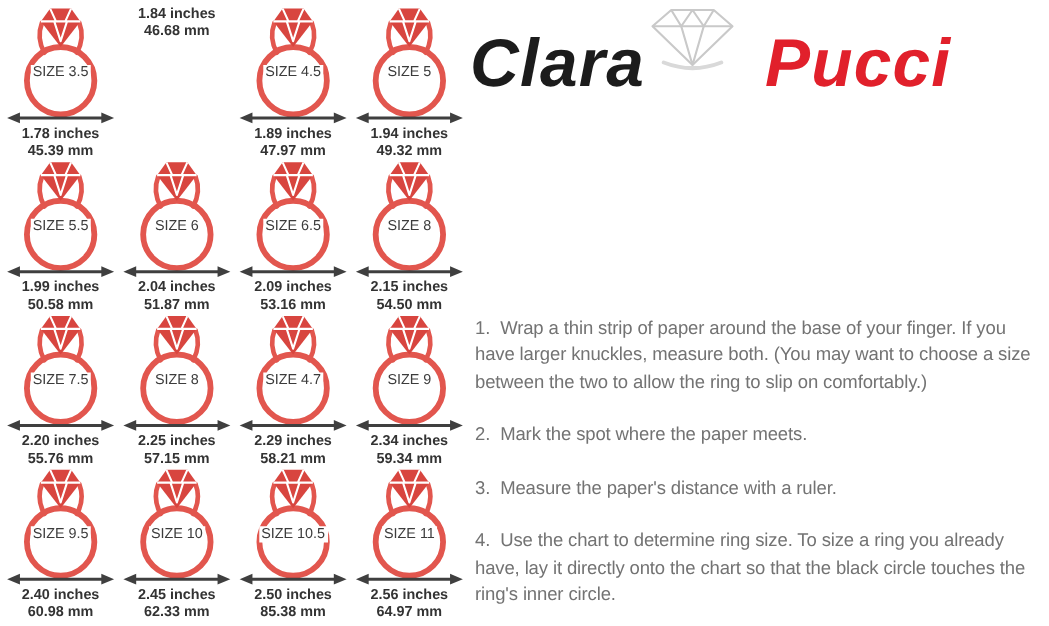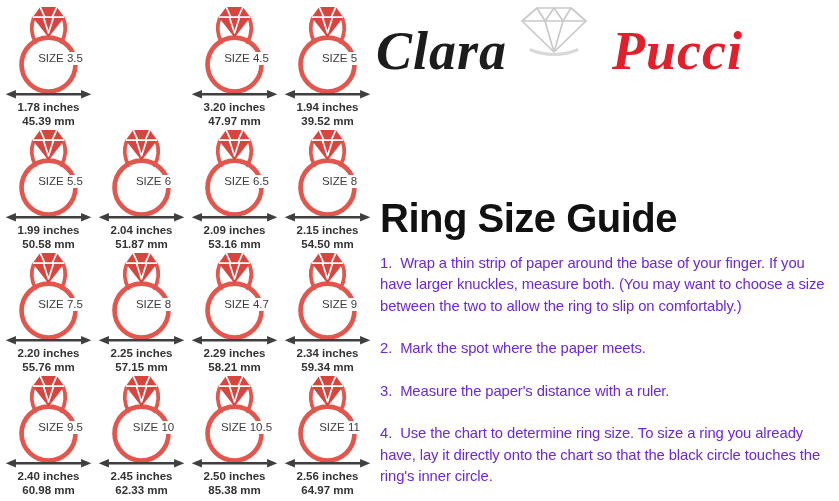--- a/index.html
+++ b/index.html
@@ -18,44 +18,44 @@
   .ring-svg { display: block; width: 93px; height: 96px; }
   .band { fill: none; stroke: var(--band, #e2564e); stroke-width: 5; }
   .prong { fill: none; stroke: var(--band, #e2564e); stroke-width: 4; stroke-linecap: round; }
   .gem { fill: var(--gem, #d8453f); }
   .facets { fill: none; stroke: #ffffff; stroke-width: 1.8; stroke-linejoin: round; }
   .arrow-line { stroke: var(--arrow, #3f3f3f); stroke-width: 2.6; }
   .arrow-head { fill: var(--arrow, #3f3f3f); }
   .size-label {
     position: absolute; top: 48px; left: 50%; transform: translateX(-50%);
     background: #ffffff; padding: 0 2px; font-size: 11.5px; color: #3c3c3c;
-    white-space: nowrap; line-height: 1.1; margin-left: 12px;
+    white-space: nowrap; line-height: 1.1;
   }
   .measure { font-size: 11.5px; color: #333333; line-height: 1.2; margin-top: 1px; }
   .measure span { display: block; font-weight: bold; }
 
   
   .logo { position: absolute; left: 374px; top: 4px; width: 440px; height: 95px; }
   .brand-word {
-    position: absolute; top: 16px; font-family: Liberation Serif, serif;
+    position: absolute; top: 16px; font-family: Liberation Sans, sans-serif;
     font-style: italic; font-weight: bold; font-size: 54px; letter-spacing: 1px;
   }
   .brand-first { left: 2px; color: var(--brand1, #1c1c1c); }
   .brand-second { left: 238px; color: var(--brand2, #e1202b); }
   .logo-diamond { position: absolute; left: 128px; top: 0; width: 104px; height: 54px; }
   .logo-diamond path { fill: none; stroke: var(--ldia, #c9c9c9); stroke-width: 1.7; stroke-linejoin: round; }
   .logo-diamond .swoosh { stroke: #d9d9d9; stroke-width: 3.2; stroke-linecap: round; }
 
   
   .guide-title {
     position: absolute; left: 380px; top: 196px;
     font-size: 40px; font-weight: bold; color: #111111; letter-spacing: -0.5px;
   }
   .steps { position: absolute; left: 380px; top: 253px; width: 456px; }
-  .step { font-size: 14.8px; color: #6d28d9; line-height: 1.45; margin-bottom: 21px; letter-spacing: -0.1px; }
+  .step { font-size: 14.8px; color: #737373; line-height: 1.45; margin-bottom: 21px; letter-spacing: -0.1px; }
   .step .num { margin-right: 8px; }
 </style>
 </head>
 <body>
 
 <div class="page">
 
   <div class="size-grid" id="size-grid">
   <div class="cell">
     <div class="ring-wrap">
@@ -73,40 +73,44 @@
       </svg>
       <span class="size-label">SIZE 3.5</span>
     </div>
     <div class="measure">
       <span class="inches">1.78 inches</span>
       <span class="mm">45.39 mm</span>
     </div>
   </div>
 
   <div class="cell">
+    <div class="measure">
+      <span class="inches">1.84 inches</span>
+      <span class="mm">46.68 mm</span>
+    </div>
   </div>
 
   <div class="cell">
     <div class="ring-wrap">
       <svg class="ring-svg" viewBox="0 0 100 103" aria-hidden="true">
         <path class="prong" d="M34,15 Q29,28 36,41"></path>
         <path class="prong" d="M66,15 Q71,28 64,41"></path>
         <circle class="band" cx="50" cy="65" r="29"></circle>
         <path class="gem" d="M33,14 L41,3 L59,3 L67,14 L50,36 Z"></path>
         <path class="facets" d="M33,14 L67,14 M41,3 L46,14 M59,3 L54,14 M44.5,14 L50,31 L55.5,14"></path>
         <g>
           <line class="arrow-line" x1="10" y1="97" x2="90" y2="97"></line>
           <polygon class="arrow-head" points="4,97 15,92.4 15,101.6"></polygon>
           <polygon class="arrow-head" points="96,97 85,92.4 85,101.6"></polygon>
         </g>
       </svg>
       <span class="size-label">SIZE 4.5</span>
     </div>
     <div class="measure">
-      <span class="inches">3.20 inches</span>
+      <span class="inches">1.89 inches</span>
       <span class="mm">47.97 mm</span>
     </div>
   </div>
 
   <div class="cell">
     <div class="ring-wrap">
       <svg class="ring-svg" viewBox="0 0 100 103" aria-hidden="true">
         <path class="prong" d="M34,15 Q29,28 36,41"></path>
         <path class="prong" d="M66,15 Q71,28 64,41"></path>
         <circle class="band" cx="50" cy="65" r="29"></circle>
@@ -115,21 +119,21 @@
         <g>
           <line class="arrow-line" x1="10" y1="97" x2="90" y2="97"></line>
           <polygon class="arrow-head" points="4,97 15,92.4 15,101.6"></polygon>
           <polygon class="arrow-head" points="96,97 85,92.4 85,101.6"></polygon>
         </g>
       </svg>
       <span class="size-label">SIZE 5</span>
     </div>
     <div class="measure">
       <span class="inches">1.94 inches</span>
-      <span class="mm">39.52 mm</span>
+      <span class="mm">49.32 mm</span>
     </div>
   </div>
 
   <div class="cell">
     <div class="ring-wrap">
       <svg class="ring-svg" viewBox="0 0 100 103" aria-hidden="true">
         <path class="prong" d="M34,15 Q29,28 36,41"></path>
         <path class="prong" d="M66,15 Q71,28 64,41"></path>
         <circle class="band" cx="50" cy="65" r="29"></circle>
         <path class="gem" d="M33,14 L41,3 L59,3 L67,14 L50,36 Z"></path>
@@ -396,21 +400,20 @@
       <path class="swoosh" d="M27,46 Q50,55 73,46"></path>
       <path d="M18,17 L33,4 L67,4 L82,17 L50,48 Z"></path>
       <path d="M18,17 L82,17"></path>
       <path d="M33,4 L41,17 L50,4 L59,17 L67,4"></path>
       <path d="M41,17 L50,48 M59,17 L50,48"></path>
     </svg>
     <span class="brand-word brand-first">Clara</span>
     <span class="brand-word brand-second">Pucci</span>
   </div>
 
-  <h1 class="guide-title">Ring Size Guide</h1>
 
   <div class="steps">
     <p class="step">
       <span class="num">1.</span><span class="txt">Wrap a thin strip of paper around the base of your finger. If you have larger knuckles, measure both. (You may want to choose a size between the two to allow the ring to slip on comfortably.)</span>
     </p>
     <p class="step">
       <span class="num">2.</span><span class="txt">Mark the spot where the paper meets.</span>
     </p>
     <p class="step">
       <span class="num">3.</span><span class="txt">Measure the paper's distance with a ruler.</span>

